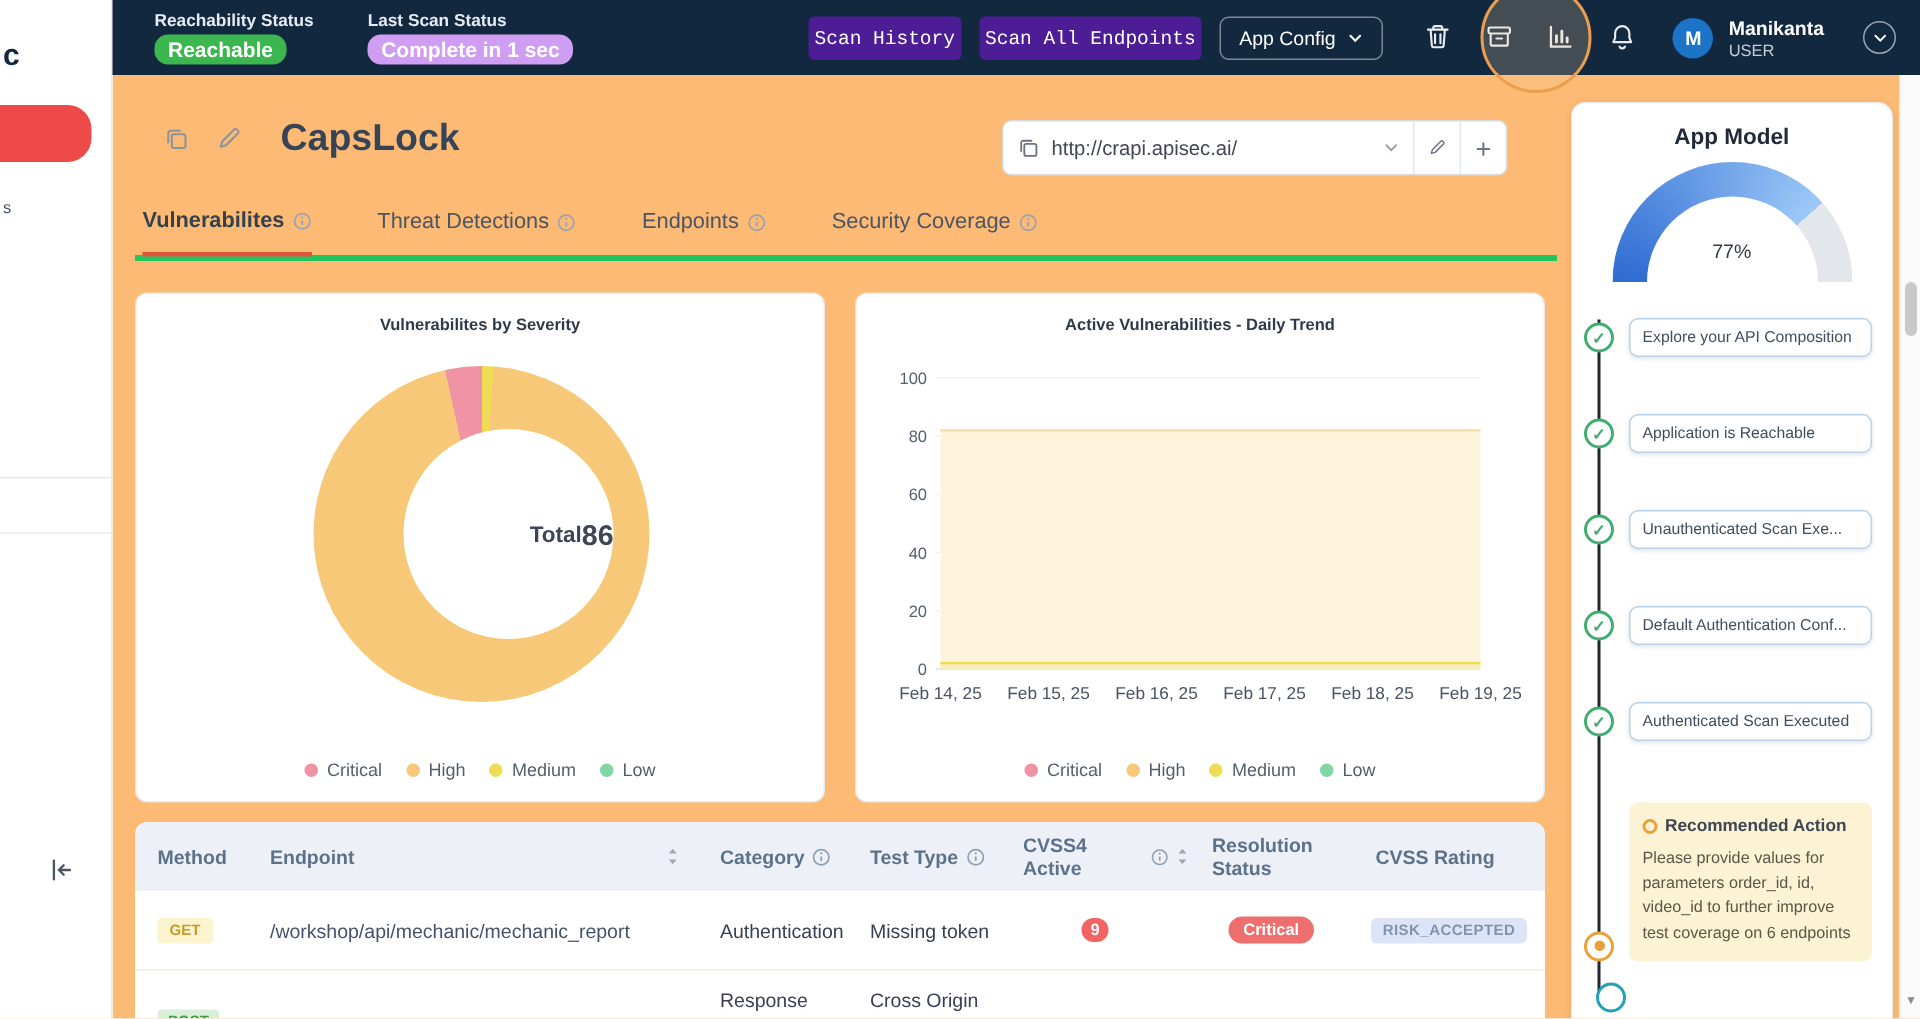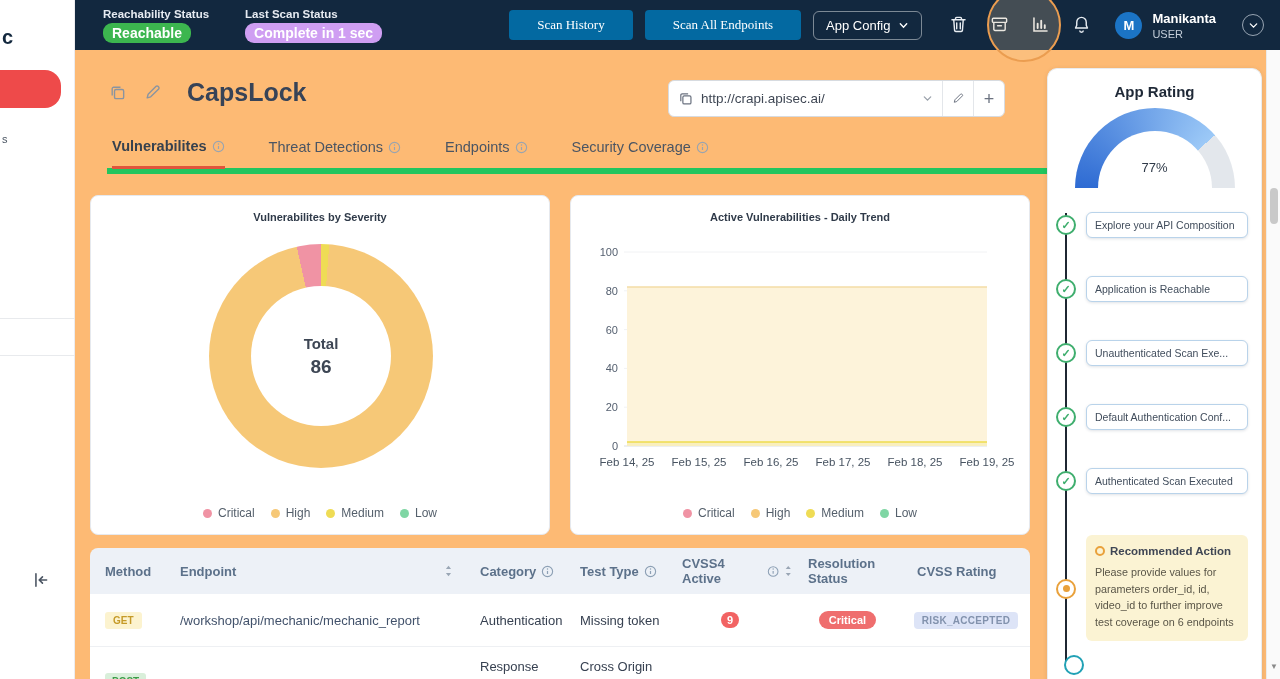--- a/index.html
+++ b/index.html
@@ -14,21 +14,21 @@
   .side-div { position:absolute; left:0; width:75px; height:1px; background:#e8eaed; }
   .collapse-btn { position:absolute; left:32px; top:571px; width:22px; height:22px; color:#4b5563; cursor:pointer; }
 
   
   .header { position:absolute; left:75px; top:0; width:1205px; height:50px; background:#12283f; display:flex; align-items:center; padding:0 16px 0 28px; z-index:20; }
   .status-col { display:flex; flex-direction:column; gap:3px; margin-right:36px; }
   .status-label { font-size:11.5px; font-weight:700; color:#e6ebf2; }
   .pill { font-size:14px; font-weight:600; color:#fff; border-radius:9px; padding:2px 9px; width:max-content; }
   .pill.green { background:#3cb64f; }
   .pill.purple { background:#cf9ef2; }
-  .btn-teal { background:#0369a1; color:#fff; border:none; border-radius:4px; font-size:13px; font-family:Liberation Serif, serif; padding:7px 28px; margin-right:12px; cursor:pointer; }
+  .btn-teal { background:#4c1d95; color:#fff; border:none; border-radius:4px; font-size:13px; font-family:Liberation Mono, monospace; padding:7px 4px; margin-right:12px; cursor:pointer; }
   .btn-teal:first-of-type { margin-left:auto; }
   .btn-outline { background:transparent; color:#fff; border:1px solid rgba(255,255,255,.45); border-radius:6px; font-size:13px; font-family:inherit; padding:6px 12px; display:flex; align-items:center; gap:8px; margin-right:26px; cursor:pointer; }
   .hdr-icons { display:flex; align-items:center; gap:21px; margin-right:24px; }
   .icon-btn { width:20px; height:20px; color:#e8edf2; cursor:pointer; background:none; border:none; padding:0; }
   .avatar { width:27px; height:27px; border-radius:50%; background:#1b74c5; color:#fff; font-size:13px; font-weight:700; display:flex; align-items:center; justify-content:center; }
   .user-block { margin-left:10px; display:flex; flex-direction:column; gap:2px; }
   .user-name { font-size:13px; font-weight:700; color:#fff; }
   .user-role { font-size:11px; color:#c3cdd8; }
   .chev-circle { width:22px; height:22px; border-radius:50%; border:1px solid #97a4b2; color:#fff; display:flex; align-items:center; justify-content:center; margin-left:26px; cursor:pointer; }
   .spotlight { position:absolute; left:987px; top:-12px; width:74px; height:74px; border-radius:50%; border:2px solid #eb9d50; background:rgba(247,210,160,.22); z-index:40; pointer-events:none; }
@@ -41,30 +41,30 @@
   .app-title { margin-left:26px; font-size:25px; font-weight:700; color:#374357; }
 
   .url-group { position:absolute; left:593px; top:30px; width:337px; height:37px; border:1px solid #d7dbe0; border-radius:6px; display:flex; align-items:flex-end; background:#fff; }
   .url-seg { display:flex; align-items:center; height:100%; padding:0 9px; }
   .url-main { flex:1; gap:8px; cursor:pointer; }
   .url-text { font-size:13.5px; color:#3f4754; flex:1; }
   .url-div { width:1px; height:100%; background:#e3e6ea; }
   .url-btn { width:30px; justify-content:center; color:#6b7280; cursor:pointer; }
   .plus-glyph { font-size:18px; color:#6b7280; line-height:1; }
 
-  .tabs { position:absolute; left:32px; top:88px; width:948px; height:36px; display:flex; gap:44px; padding-left:5px; border-bottom:6px solid #22c55e; }
+  .tabs { position:absolute; left:15px; top:88px; width:948px; height:36px; display:flex; gap:44px; padding-left:5px; border-bottom:4px solid #22c55e; }
   .tab { display:flex; align-items:center; gap:5px; font-size:14.5px; color:#4b5563; padding-bottom:12px; cursor:pointer; }
   .tab.active { color:#36414e; font-weight:700; border-bottom:3px solid #e0543c; margin-bottom:-1px; }
   .tab .info { color:#9aa4af; }
 
   .card { position:absolute; top:145px; width:460px; height:340px; background:#fff; border:1px solid #e6e9ee; border-radius:8px; }
   .card.c1 { left:15px; } .card.c2 { left:495px; }
   .card-title { text-align:center; margin-top:15px; font-size:11px; font-weight:700; color:#2f3a49; }
   .donut { position:absolute; left:118px; top:48px; width:224px; height:224px; border-radius:50%; }
-  .donut-hole { position:absolute; left:42px; top:42px; width:140px; height:140px; background:#fff; border-radius:50%; display:flex; flex-direction:column; align-items:center; justify-content:center; }
+  .donut-hole { position:absolute; left:60px; top:42px; width:140px; height:140px; background:#fff; border-radius:50%; display:flex; flex-direction:row; align-items:center; justify-content:flex-end; }
   .donut-hole .t { font-size:15px; font-weight:700; color:#3d4654; }
   .donut-hole .v { font-size:19px; font-weight:700; color:#3d4654; margin-top:4px; }
   .legend { position:absolute; left:0; bottom:14px; width:100%; display:flex; justify-content:center; gap:16px; }
   .legend-item { display:flex; align-items:center; gap:6px; font-size:12px; color:#545f6b; }
   .legend-item i { width:9px; height:9px; border-radius:50%; display:inline-block; }
   .trend-svg { position:absolute; left:10px; top:44px; }
 
   
   .table-wrap { position:absolute; left:15px; top:498px; width:940px; height:131px; overflow:hidden; }
   .thead { display:grid; grid-template-columns:75px 300px 100px 102px 126px 109px 128px; background:#edf1f7; border-radius:8px 8px 0 0; height:46px; }
@@ -90,21 +90,21 @@
   .panel-title { text-align:center; margin-top:14px; font-size:15px; font-weight:700; color:#1f2937; }
   .gauge-wrap { position:relative; width:160px; height:80px; margin:8px auto 0; overflow:hidden; }
   .gauge-circle { position:absolute; left:0; top:0; width:160px; height:160px; border-radius:50%; }
   .gauge-hole { position:absolute; left:23px; top:23px; width:114px; height:114px; border-radius:50%; background:#fff; }
   .gauge-text { position:absolute; left:0; top:52px; width:100%; text-align:center; font-size:13px; color:#2f3a49; }
   .timeline { position:relative; margin-top:5px; padding:0 12px 0 8px; }
   .timeline::before { content:""; position:absolute; left:17px; top:20px; bottom:6px; width:2px; background:#1f2733; }
   .step { display:flex; align-items:center; height:64px; position:relative; }
   .step-circle { width:20px; height:20px; border-radius:50%; border:2px solid #3fae6e; background:#fff; color:#3fae6e; font-size:11px; font-weight:700; display:flex; align-items:center; justify-content:center; z-index:2; flex:none; }
   .step-card { margin-left:10px; width:162px; background:#fff; border:1px solid #b9d3ea; border-radius:6px; box-shadow:0 1px 3px rgba(40,60,90,.15); padding:6px 8px; font-size:10.5px; color:#414d5c; white-space:nowrap; overflow:hidden; text-overflow:ellipsis; cursor:pointer; }
-  .rec { display:flex; align-items:center; margin-top:22px; position:relative; }
+  .rec { display:flex; align-items:flex-end; margin-top:22px; position:relative; }
   .rec-circle { width:20px; height:20px; border-radius:50%; border:2px solid #e9a13b; background:#fff; z-index:2; flex:none; margin-top:2px; display:flex; align-items:center; justify-content:center; }
   .rec-circle i { width:7px; height:7px; border-radius:50%; background:#e9a13b; }
   .rec-card { margin-left:10px; width:162px; background:#fbf3d3; border-radius:6px; padding:10px 9px; }
   .rec-head { display:flex; align-items:center; gap:5px; }
   .rec-ico { width:10px; height:10px; border-radius:50%; border:2.5px solid #e9a13b; flex:none; }
   .rec-title { font-size:11.5px; font-weight:700; color:#3f4654; }
   .rec-body { margin-top:7px; font-size:10.8px; line-height:1.55; color:#5a5648; }
   .next-circle { width:20px; height:20px; border-radius:50%; border:2px solid #21a1b5; background:#fff; margin:14px 0 0 8px; position:relative; z-index:2; }
 
   
@@ -387,21 +387,21 @@
             <div class="cell">Response</div>
             <div class="cell">Cross Origin</div>
             <div class="cell center"></div>
             <div class="cell center"></div>
             <div class="cell center"></div>
           </div>
         </div>
     </section>
 
     <aside class="panel">
-      <div class="panel-title">App Rating</div>
+      <div class="panel-title">App Model</div>
       <div class="gauge-wrap">
         <div class="gauge-circle" style="background: conic-gradient(from 270deg, rgb(46, 107, 211) 0deg, rgb(156, 201, 247) 138.6deg, rgb(227, 231, 236) 138.6deg, rgb(227, 231, 236) 180deg, transparent 180deg);"></div>
         <div class="gauge-hole"></div>
         <div class="gauge-text">77%</div>
       </div>
       <div class="timeline">
         <div>
             <div class="step">
               <span class="step-circle">✓</span>
               <div class="step-card">Explore your API Composition</div>

